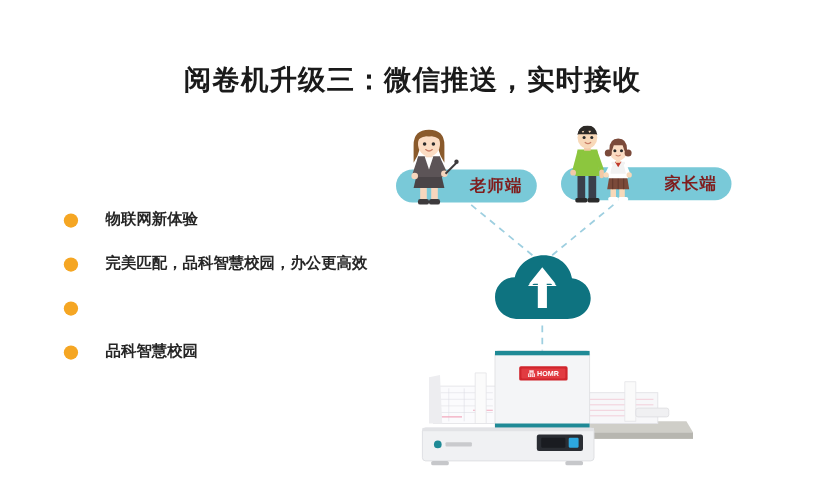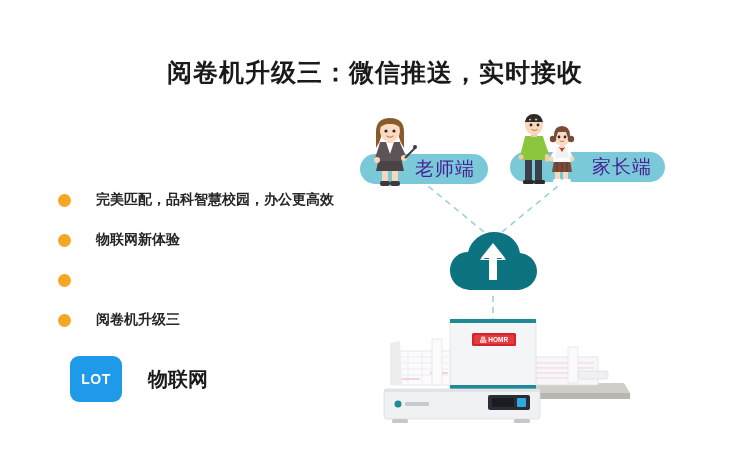--- a/index.html
+++ b/index.html
@@ -98,23 +98,23 @@
     position: absolute;
     height: 30px;
     border-radius: 15px;
     background: #79c9d8;
     display: flex;
     align-items: center;
     justify-content: flex-end;
     padding-right: 13px;
   }
   .pill-text {
-    font-size: 19px;
-    font-weight: normal;
-    color: #4c1d95;
+    font-size: 15px;
+    font-weight: bold;
+    color: #7f1d1d;
     letter-spacing: 1px;
     white-space: nowrap;
   }
   #pill-teacher { left: 10px; top: 38px; width: 128px; }
   #pill-parent  { left: 160px; top: 36px; width: 155px; }
 
   .figure {
     position: absolute;
     pointer-events: none;
   }
@@ -139,43 +139,39 @@
 <body>
 
 <div id="slide">
 
   <div id="title">阅卷机升级三：微信推送，实时接收</div>
 
   <div id="bullets">
 
     <div class="bullet-row">
       <span class="bullet-dot"></span>
-      <span class="bullet-text">完美匹配，品科智慧校园，办公更高效</span>
+      <span class="bullet-text">物联网新体验</span>
     </div>
 
     <div class="bullet-row">
       <span class="bullet-dot"></span>
-      <span class="bullet-text">物联网新体验</span>
+      <span class="bullet-text">完美匹配，品科智慧校园，办公更高效</span>
     </div>
 
     <div class="bullet-row">
       <span class="bullet-dot"></span>
     </div>
 
     <div class="bullet-row">
       <span class="bullet-dot"></span>
-      <span class="bullet-text">阅卷机升级三</span>
+      <span class="bullet-text">品科智慧校园</span>
     </div>
 
   </div>
 
-  <div id="lot-block">
-    <div id="lot-badge">LOT</div>
-    <div id="lot-label">物联网</div>
-  </div>
 
   <div id="diagram">
 
     <svg id="connectors" viewBox="0 0 330 330">
 
       <line x1="134" y1="116" x2="78" y2="70" stroke="#9ecfe0" stroke-width="1.6" stroke-dasharray="6 5"></line>
 
       <line x1="152" y1="116" x2="208" y2="70" stroke="#9ecfe0" stroke-width="1.6" stroke-dasharray="6 5"></line>
 
       <line x1="143" y1="180" x2="143" y2="208" stroke="#9ecfe0" stroke-width="1.6" stroke-dasharray="6 5"></line>

